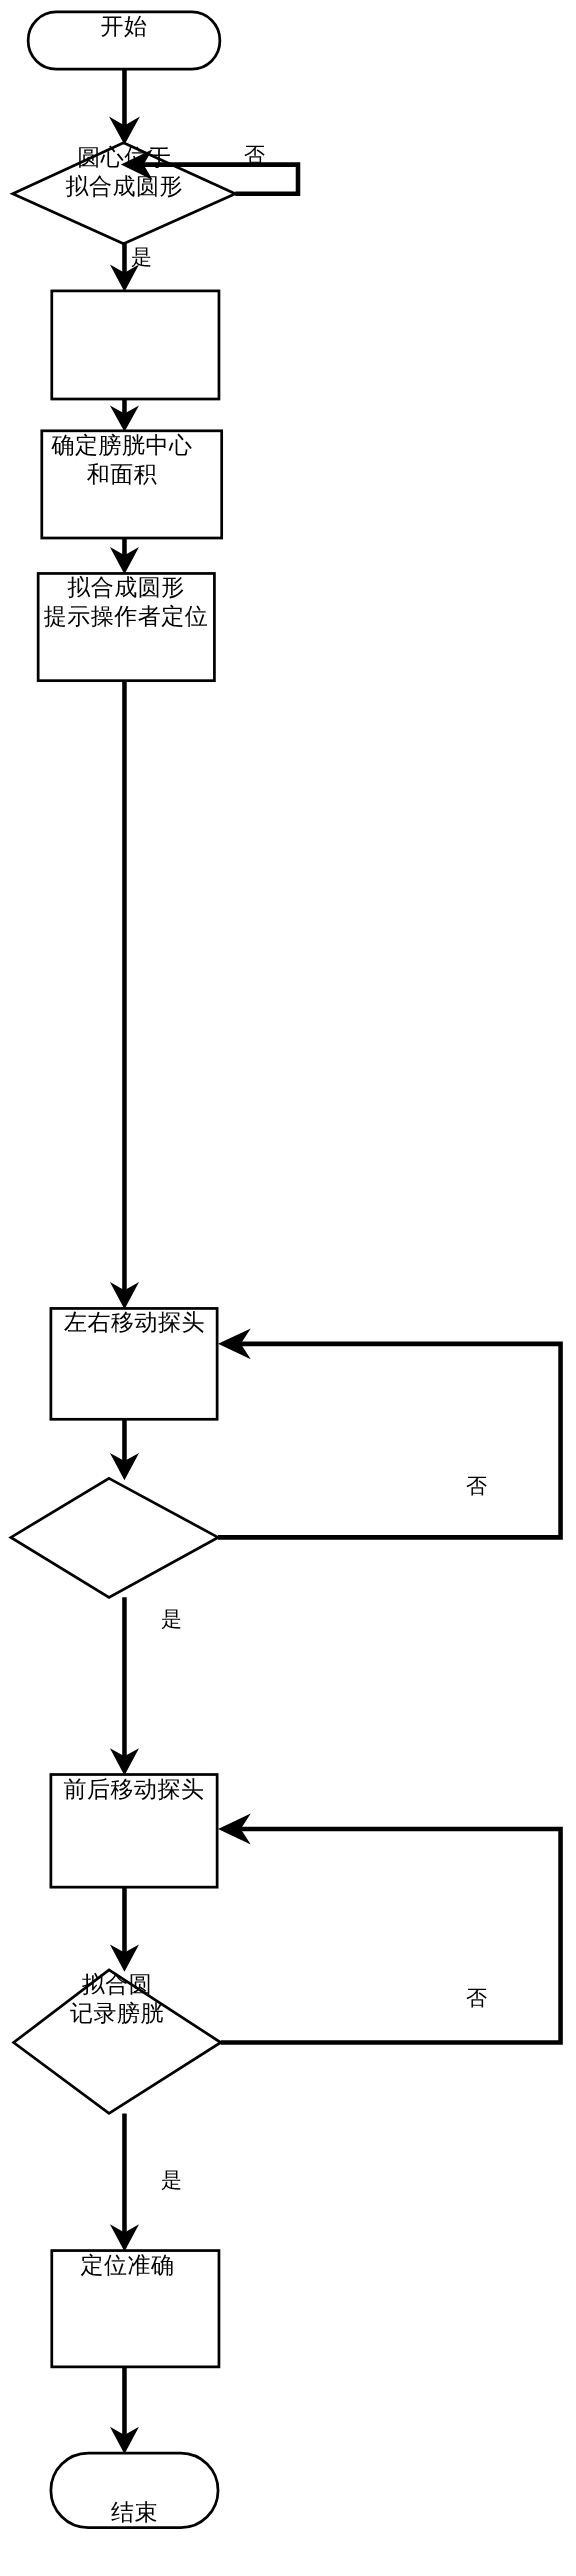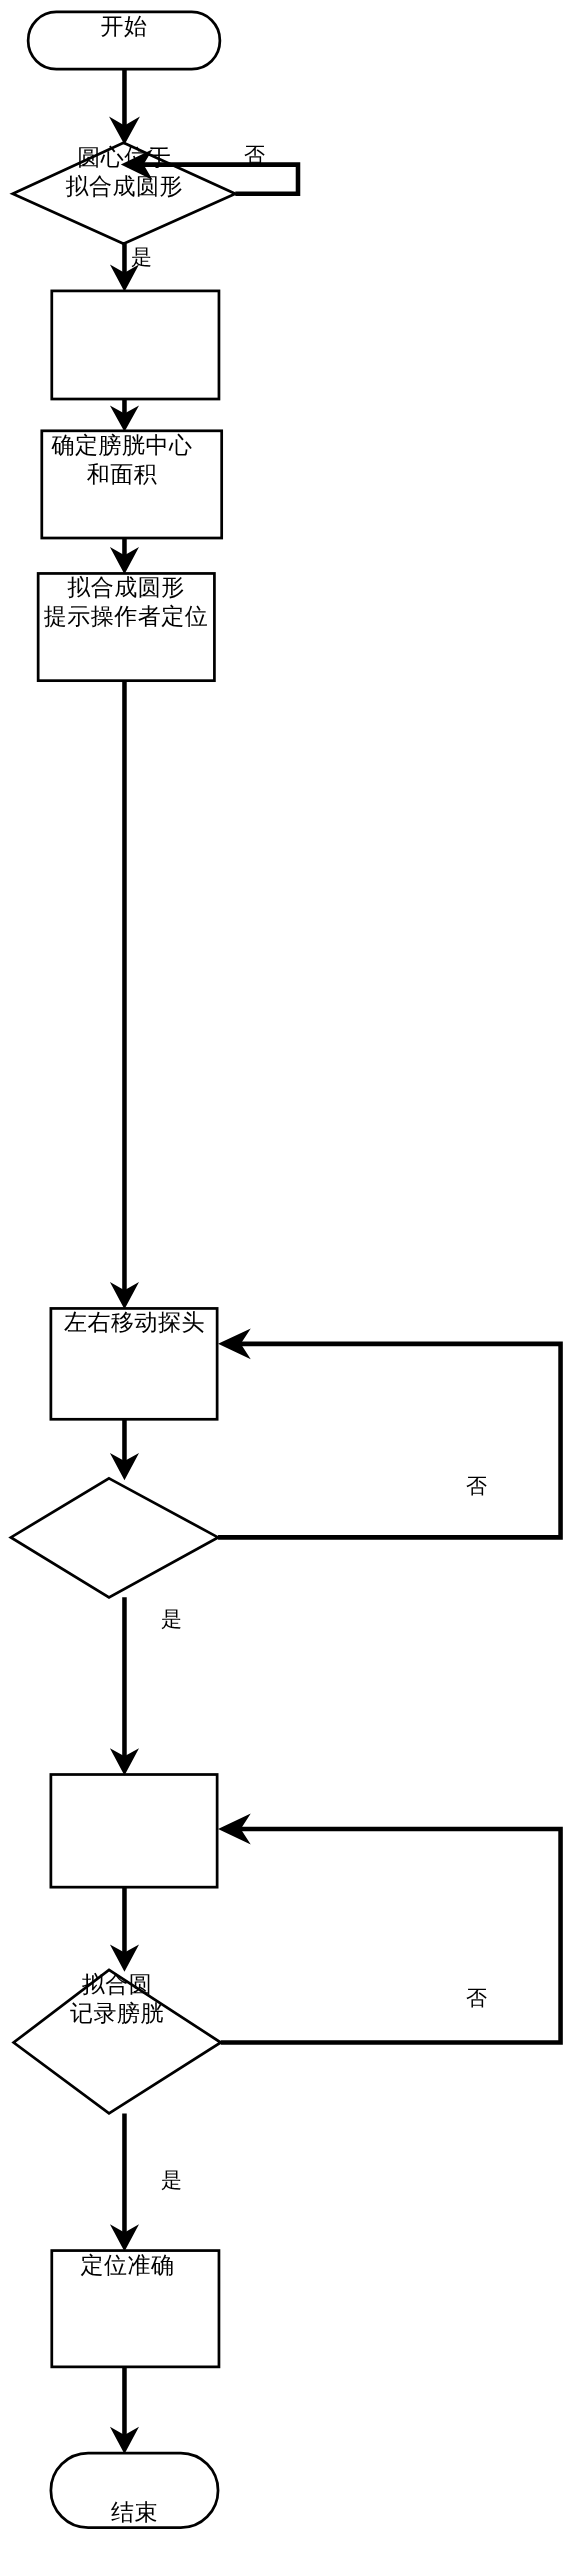--- a/index.html
+++ b/index.html
@@ -149,20 +149,23 @@
   <div class="node-label" style="left:38px; top:573px; width:176px; height:107px;">
     <span class="line">拟合成圆形</span>
     <span class="line">提示操作者定位</span>
   </div>
 
   <div class="node-label" style="left:51px; top:1308px; width:167px; height:111px;">
     <span class="line">左右移动探头</span>
   </div>
 
 
+  <div class="node-label" style="left:51px; top:1775px; width:166px; height:113px;">
+    <span class="line">前后移动探头</span>
+  </div>
 
   <div class="node-label" style="left:13.6px; top:1970px; width:207px; height:144px;">
     <span class="line">拟合圆</span>
     <span class="line">记录膀胱</span>
   </div>
 
   <div class="node-label" style="left:52px; top:2251px; width:151px; height:116px;">
     <span class="line">定位准确</span>
   </div>
 

